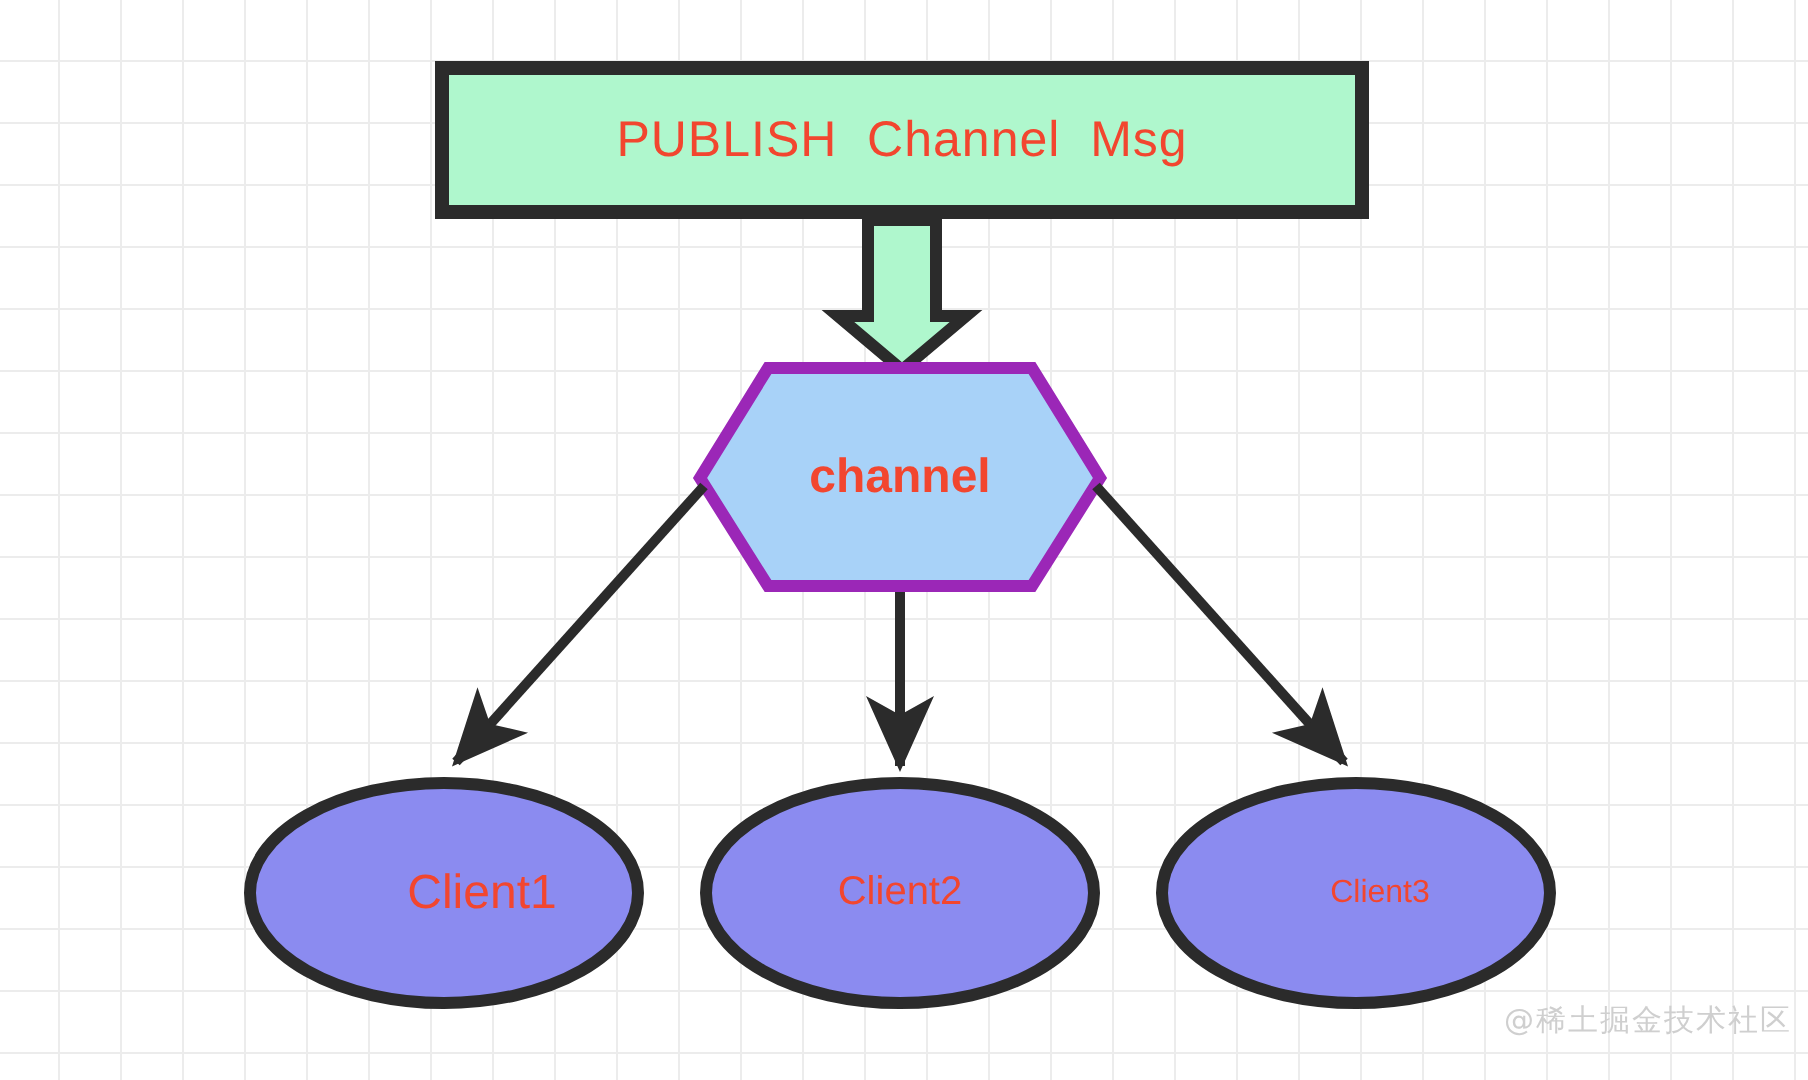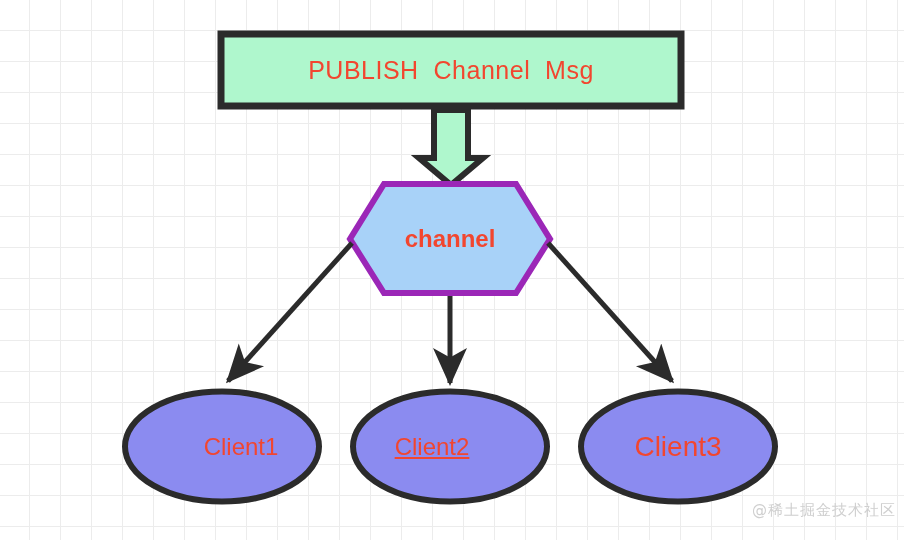--- a/index.html
+++ b/index.html
@@ -55,33 +55,32 @@
   }
   #client1-label {
     left: 122px;
     top: 388px;
     width: 200px;
     height: 117px;
     font-size: 24px;
     margin-left: 19px;
   }
   #client2-label {
-    left: 332px;
+    left: 350px;
     top: 388px;
     width: 200px;
     height: 117px;
-    font-size: 24px;
-    text-decoration: underline;
+    font-size: 20px;
   }
   #client3-label {
-    left: 578px;
+    left: 590px;
     top: 388px;
     width: 200px;
     height: 117px;
-    font-size: 28px;
+    font-size: 16px;
     text-align: right;
   }
   #watermark {
     position: absolute;
     right: 8px;
     bottom: 20px;
     color: #cfcfcf;
     font-size: 15px;
     font-family: "DejaVu Sans", sans-serif;
     letter-spacing: 1px;

